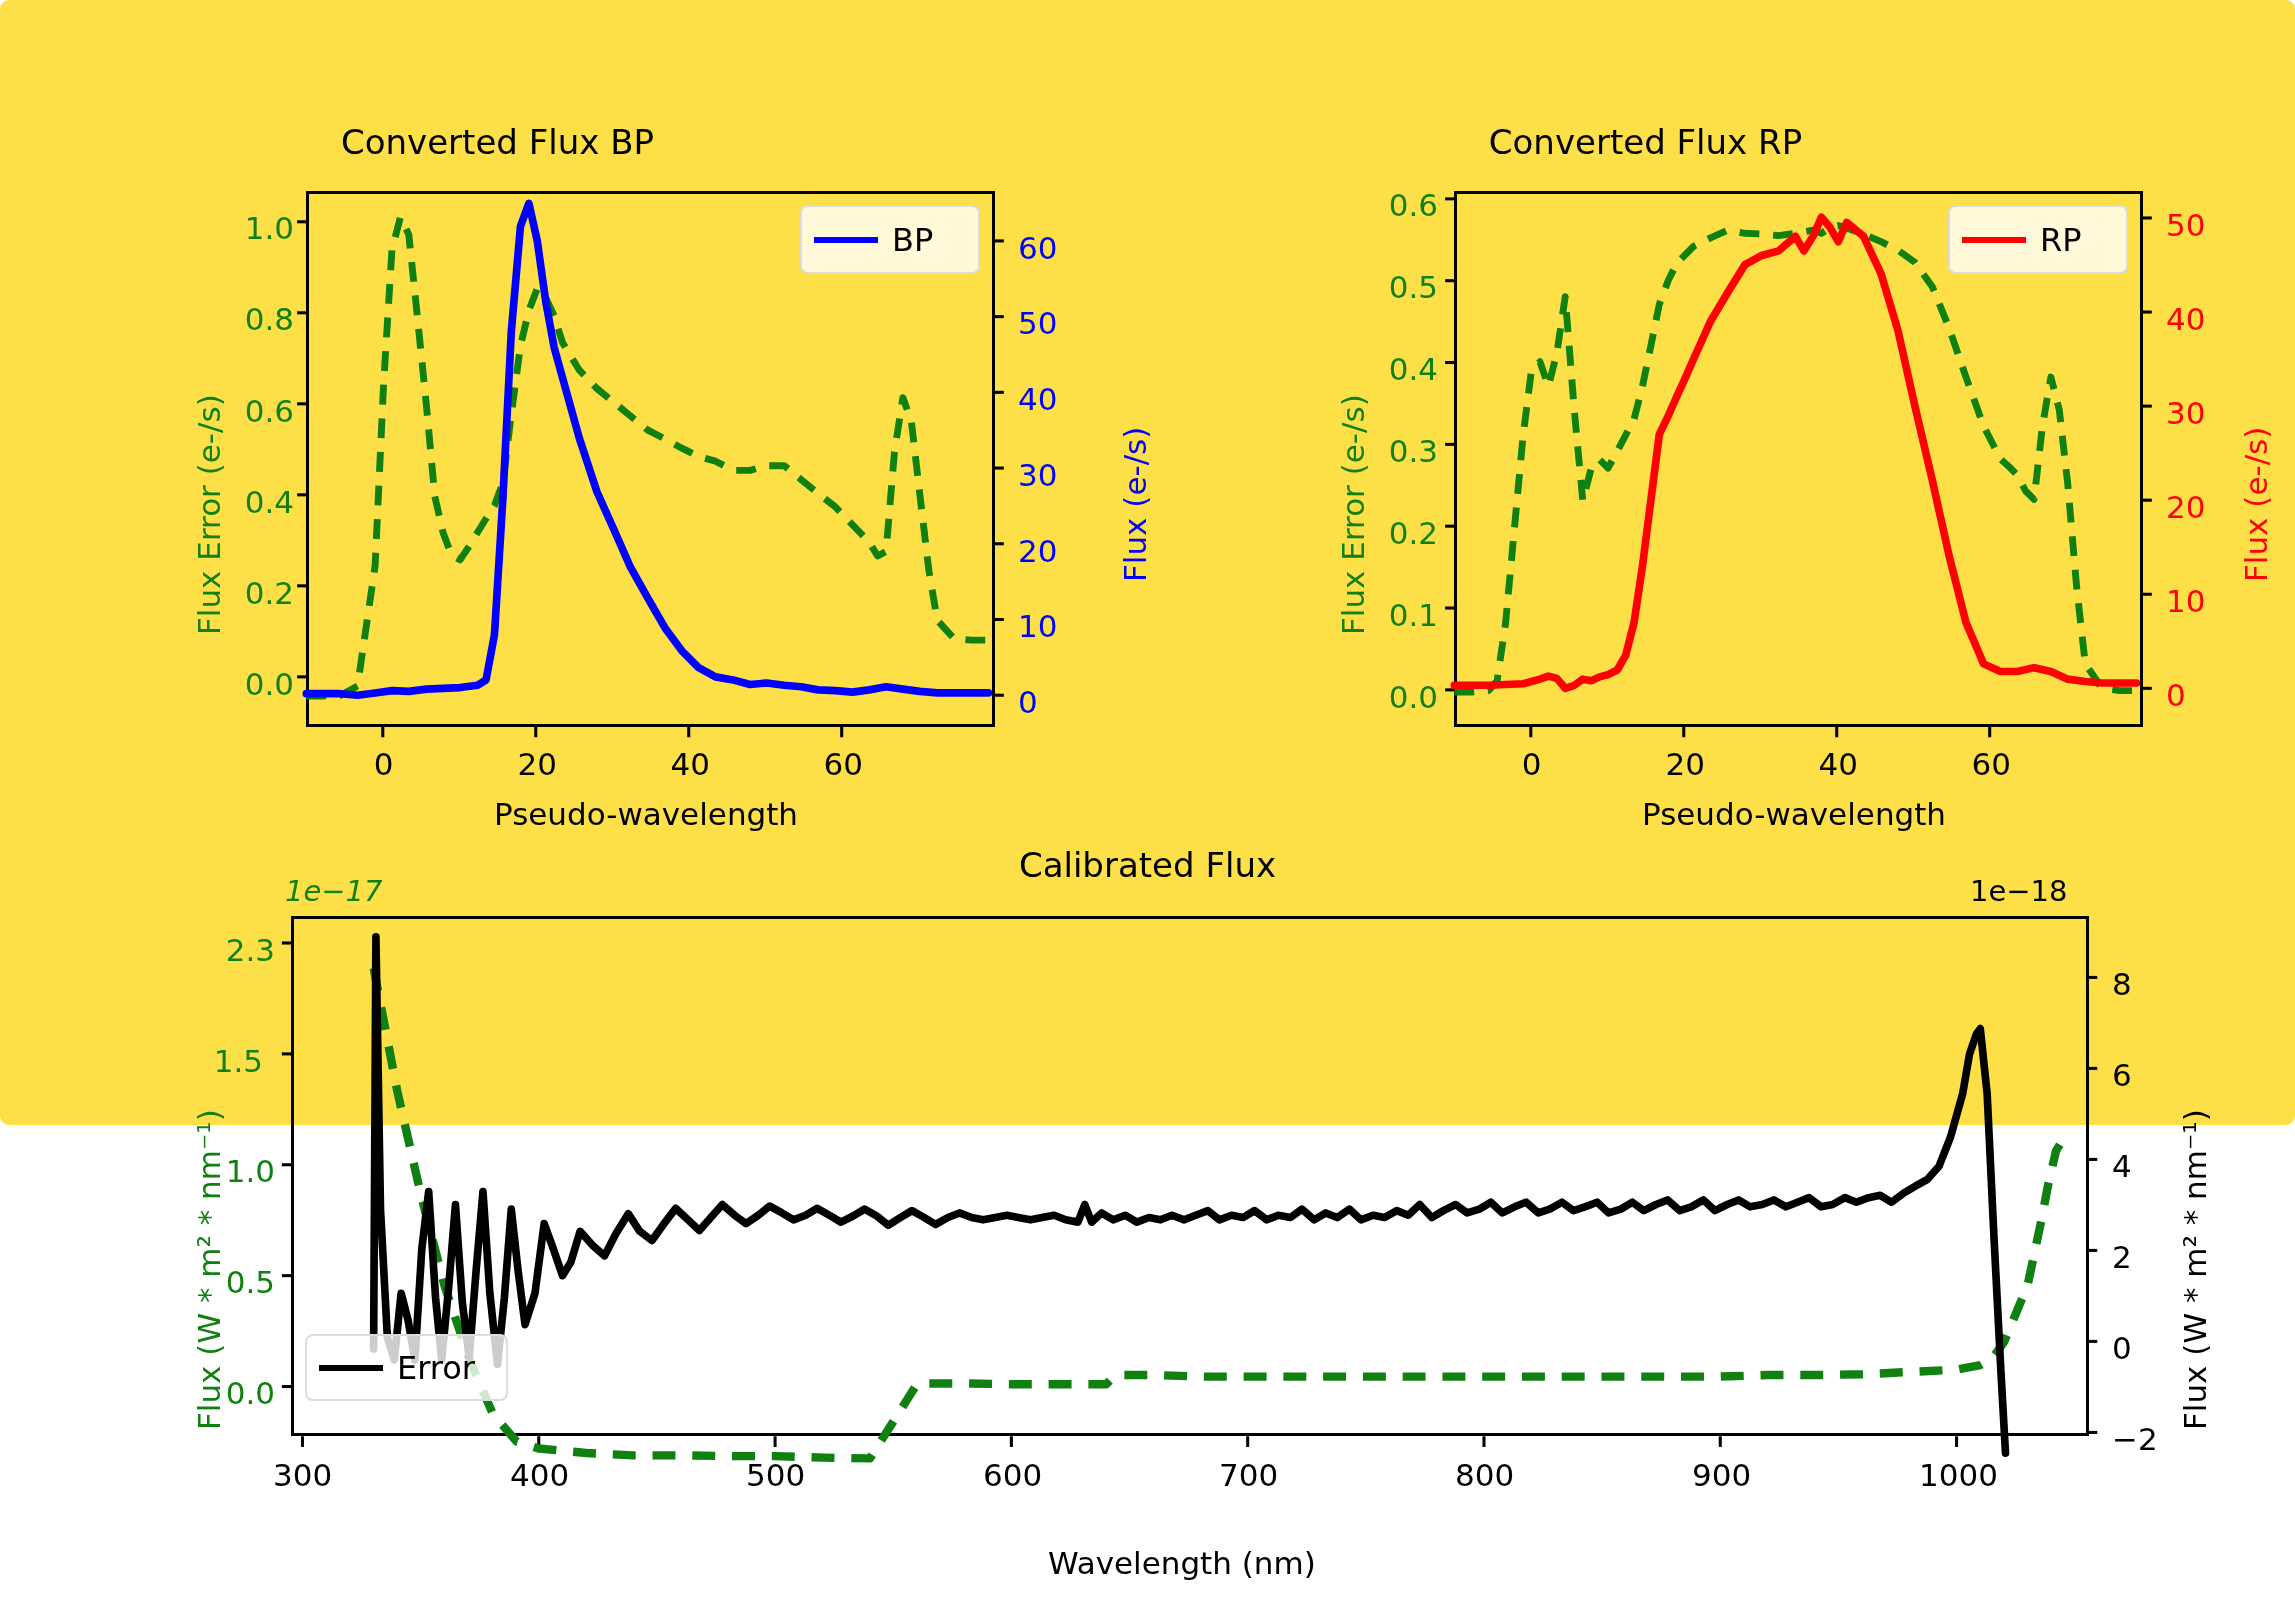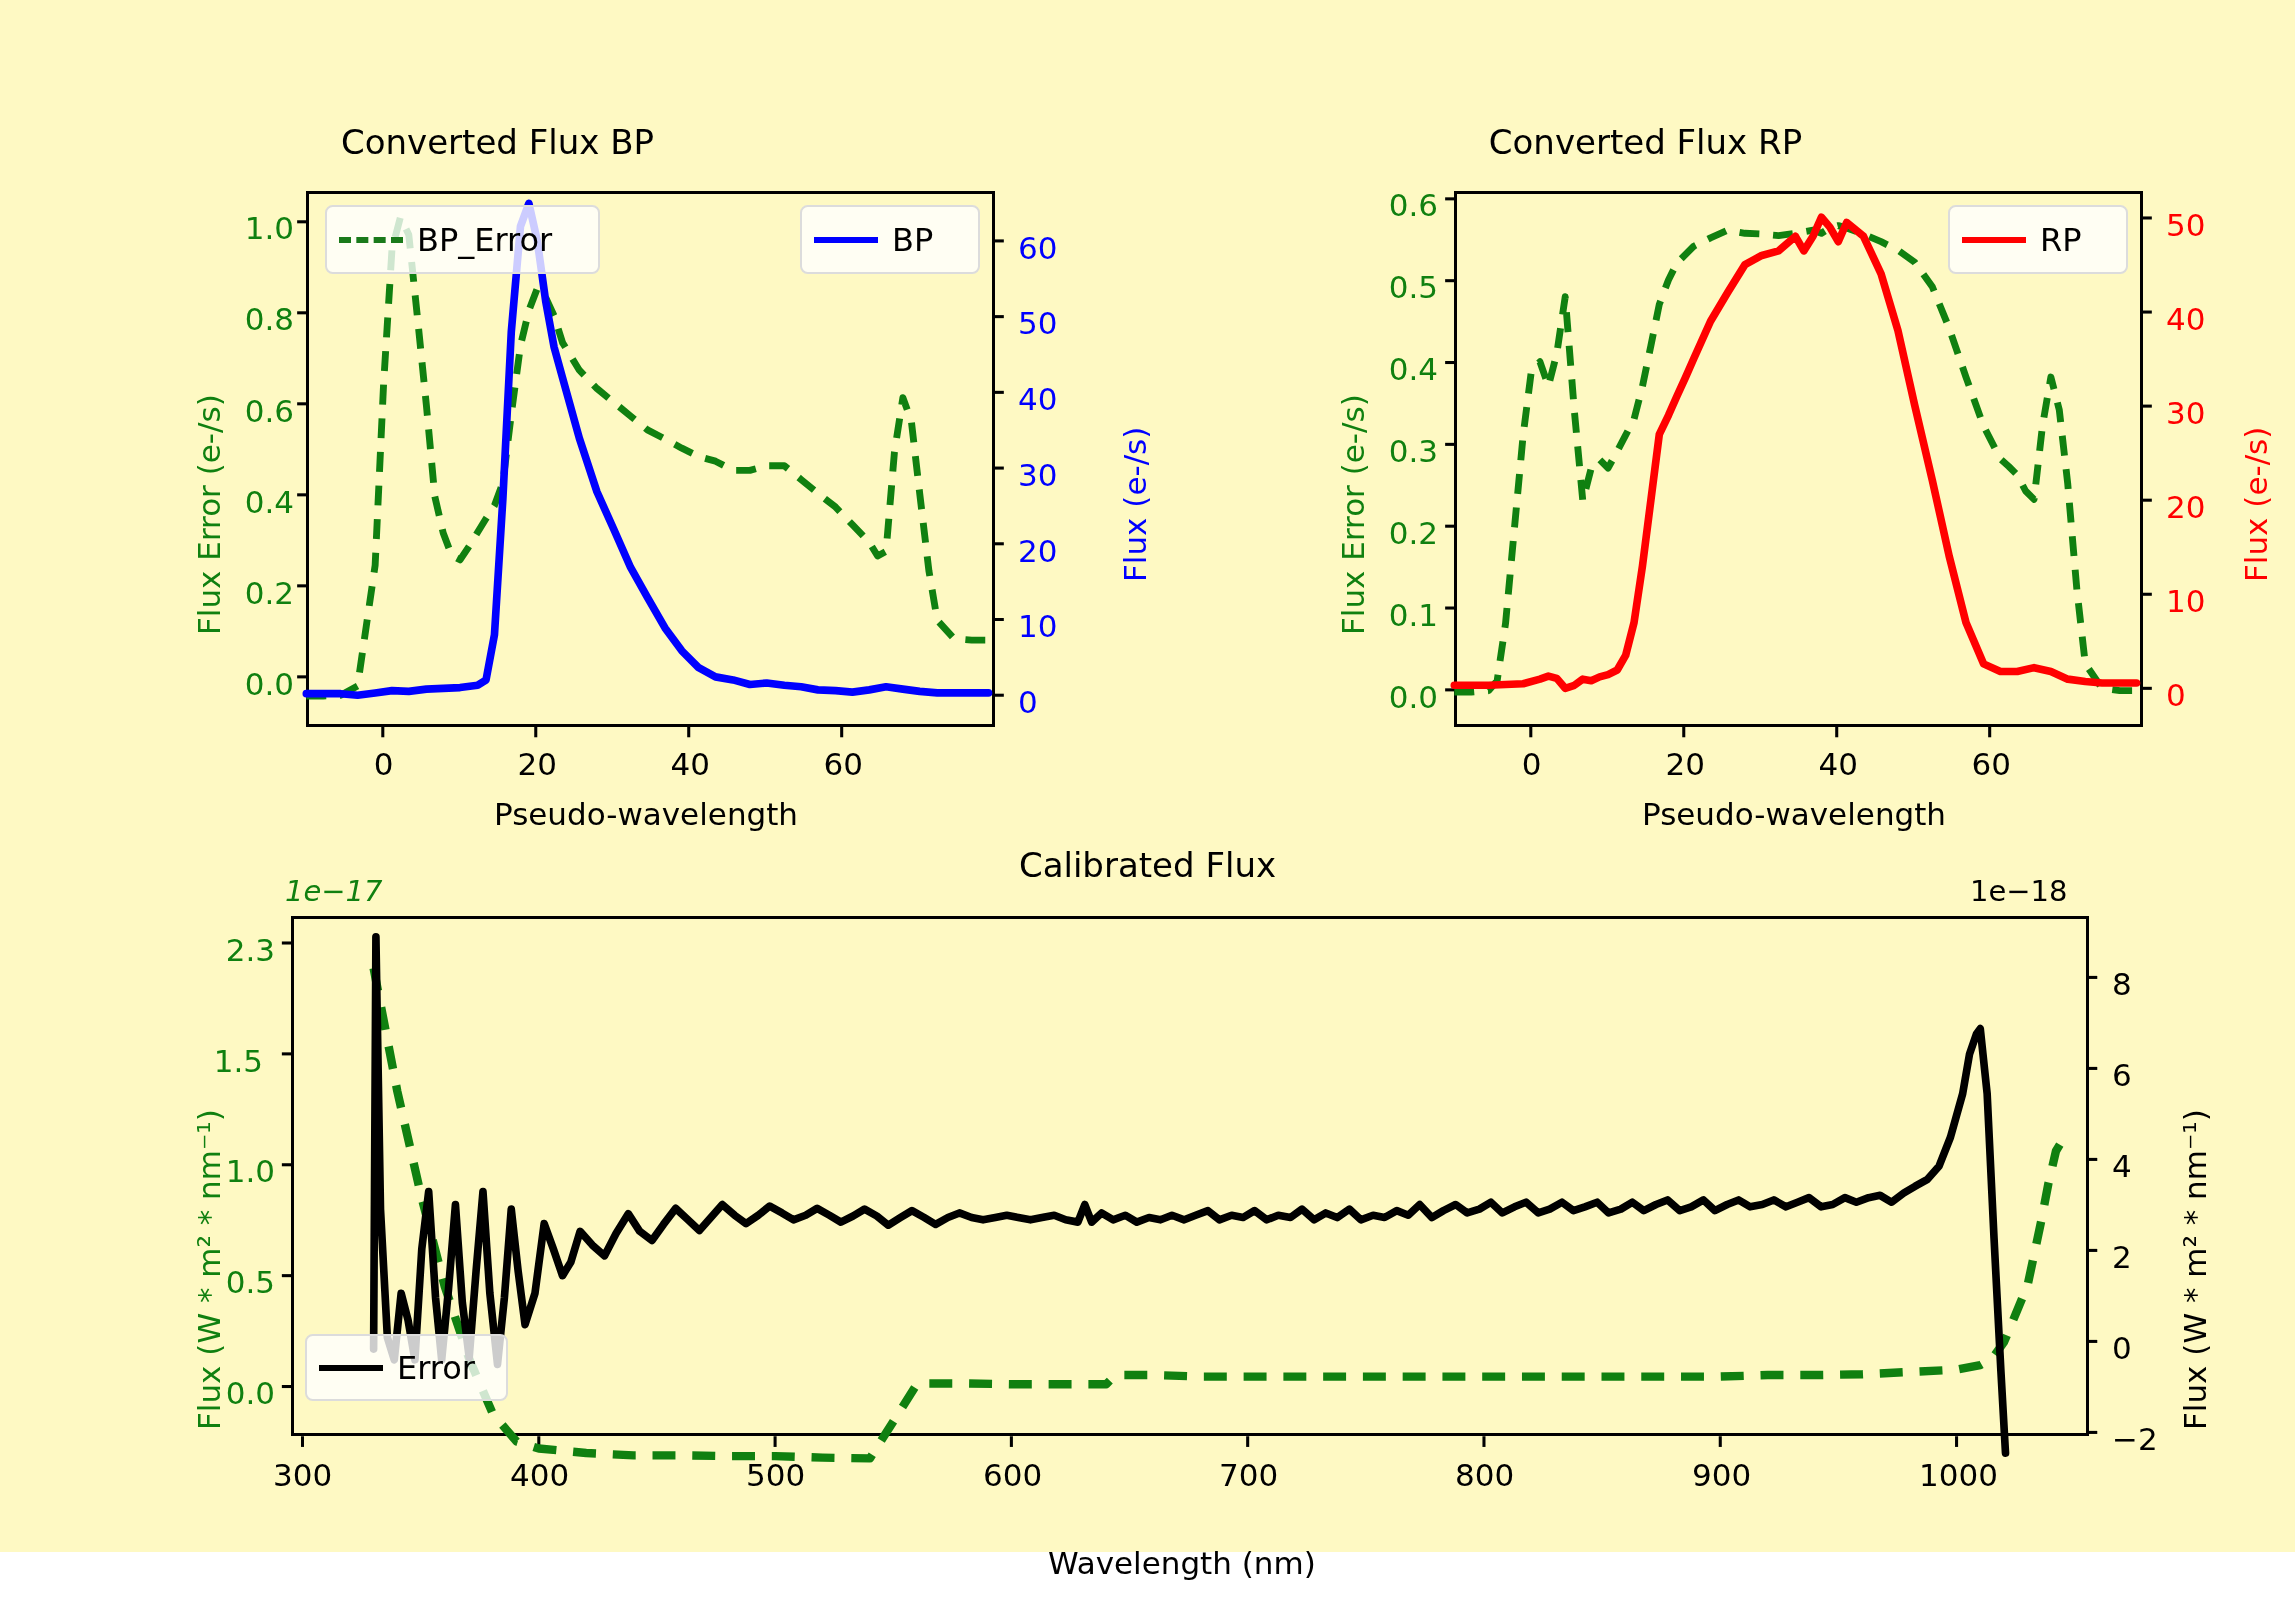--- a/index.html
+++ b/index.html
@@ -11,22 +11,23 @@
     width: 2295px;
     height: 1607px;
     font-family: "DejaVu Sans", sans-serif;
     position: relative;
     overflow: hidden;
   }
   .figure {
     position: absolute;
     left: 0; top: 0;
     width: 2295px;
-    height: 1552px;
-    background: #fef9c3;
+    height: 1125px;
+    background: #fde047;
+    border-radius: 9px;
   }
   .panel { position: absolute; }
   .axes-frame {
     position: absolute;
     border: 3.1px solid #000000;
     box-sizing: border-box;
     background: transparent;
   }
   .title {
     position: absolute;
@@ -147,24 +148,20 @@
           <line x1="700" y1="950" x2="700" y2="964"></line>
         <line x1="900" y1="950" x2="900" y2="964"></line>
           <line x1="1100" y1="950" x2="1100" y2="964"></line>
       </g>
 
       <polyline fill="none" stroke="#108010" stroke-width="9" stroke-dasharray="26,18" stroke-linecap="butt" stroke-linejoin="round" points="400,910 422,910 445,909 467,897 490,739 501,503 512,326 523,284 534,307 545,412 557,530 568,649 579,697 590,726 601,732 613,714 624,696 635,678 646,661 657,631 668,542 680,452 691,406 702,377 713,389 724,413 735,448 757,484 780,508 802,526 824,544 846,562 869,574 891,586 913,597 935,603 958,615 980,615 1002,609 1025,609 1047,627 1069,645 1092,663 1114,686 1136,709 1147,727 1158,721 1169,591 1180,520 1191,550 1202,645 1214,746 1225,811 1247,835 1270,837 1292,837"></polyline>
 
       <polyline fill="none" stroke="#0000ff" stroke-width="10" stroke-linecap="round" stroke-linejoin="round" points="400,907 422,907 445,907 467,909 490,906 512,903 534,904 557,901 579,900 601,899 624,896 635,889 646,830 657,652 668,434 680,296 691,266 702,315 713,394 724,454 735,494 757,573 780,643 802,692 824,742 846,781 869,821 891,851 913,873 935,885 958,889 980,895 1002,893 1025,896 1047,898 1069,902 1092,903 1114,905 1136,902 1158,898 1180,901 1202,904 1225,906 1247,906 1270,906 1292,906"></polyline>
     </svg>
 
-    <div class="legend" style="left:325px;top:205px;width:275px;height:69px;">
-      <span class="swatch dashed-green"></span>
-      <span class="lbl">BP_Error</span>
-    </div>
     <div class="legend" style="left:800px;top:205px;width:180px;height:69px;">
       <span class="swatch solid-blue"></span>
       <span class="lbl">BP</span>
     </div>
   </div>
 
   <div class="panel" style="left:1148px;top:0;width:1148px;height:826px;">
 
     <div class="title black" style="left:306px;top:122px;width:383px;">Converted Flux RP</div>
 

